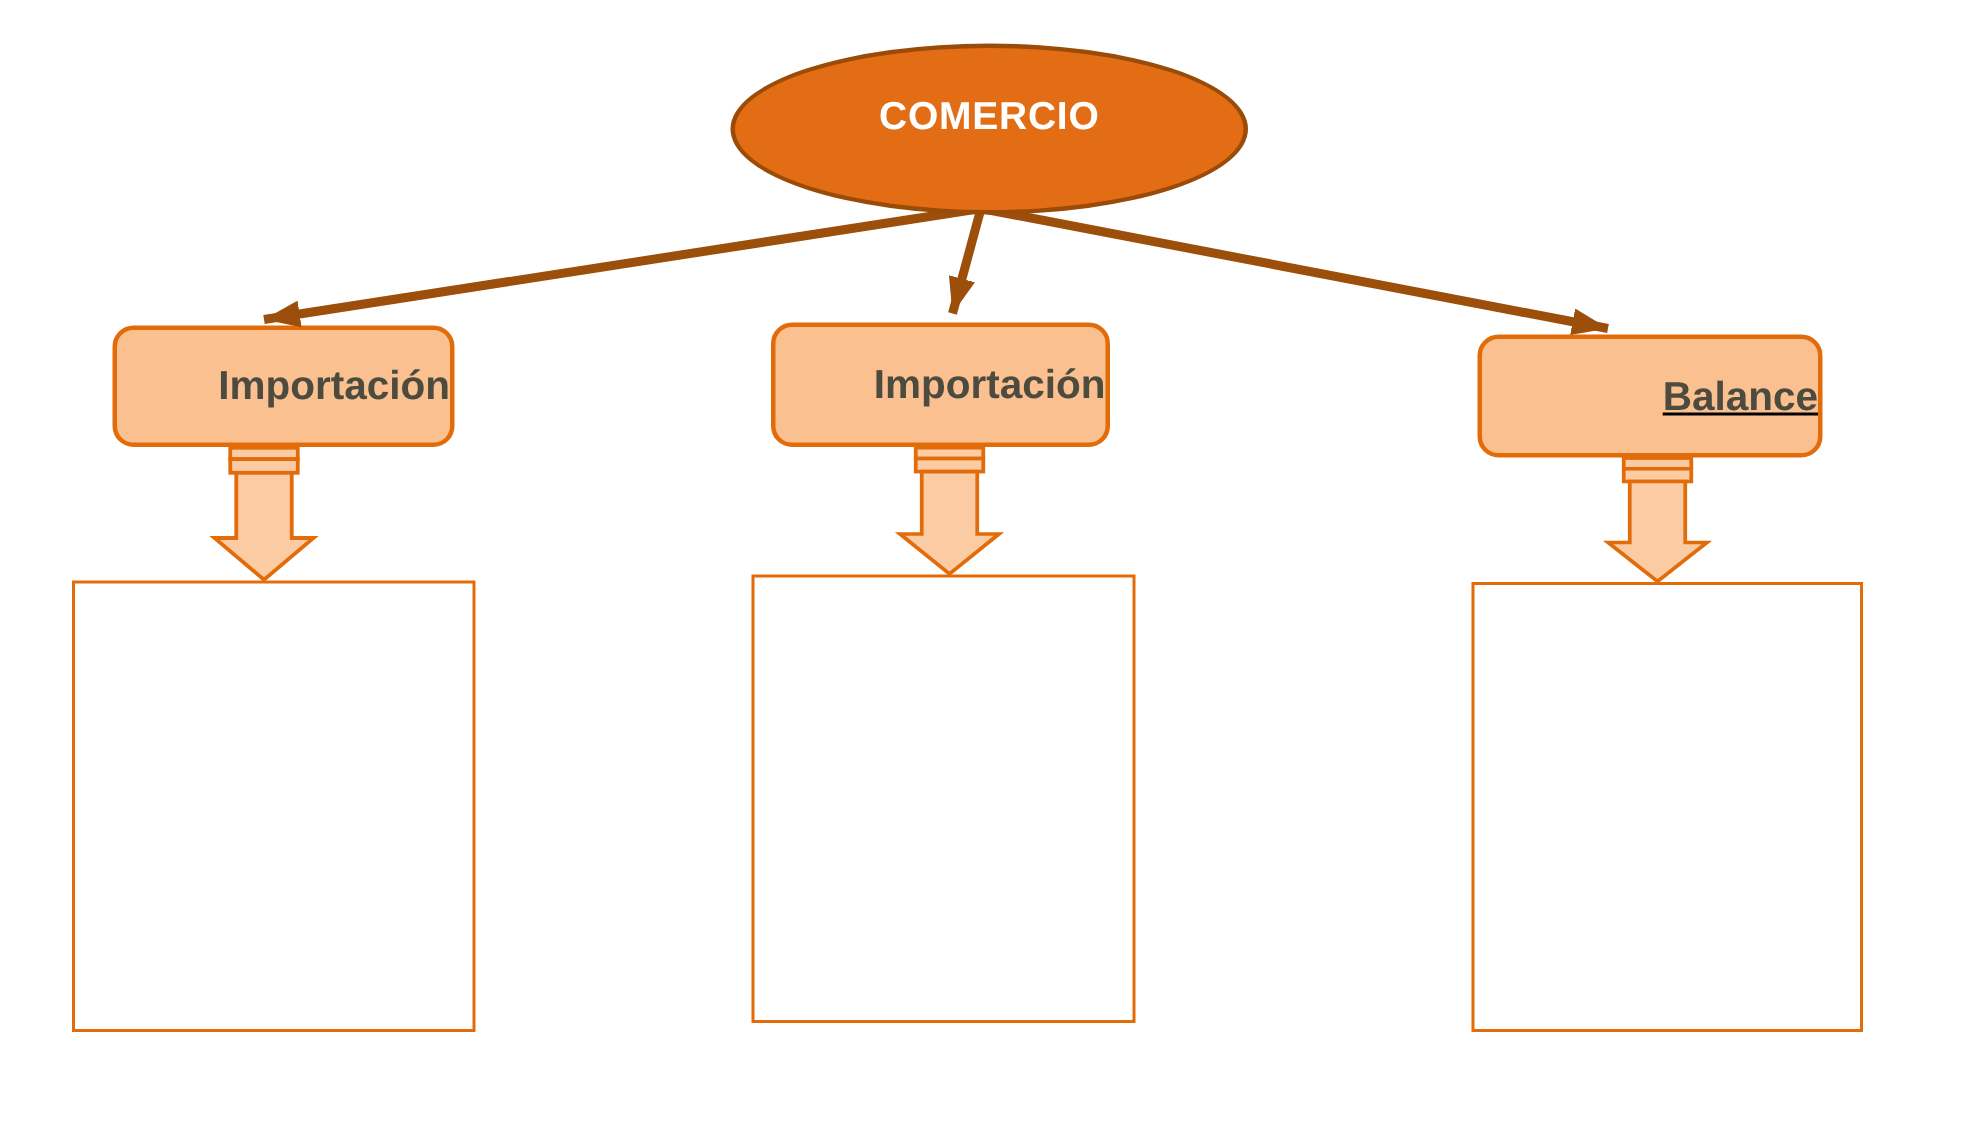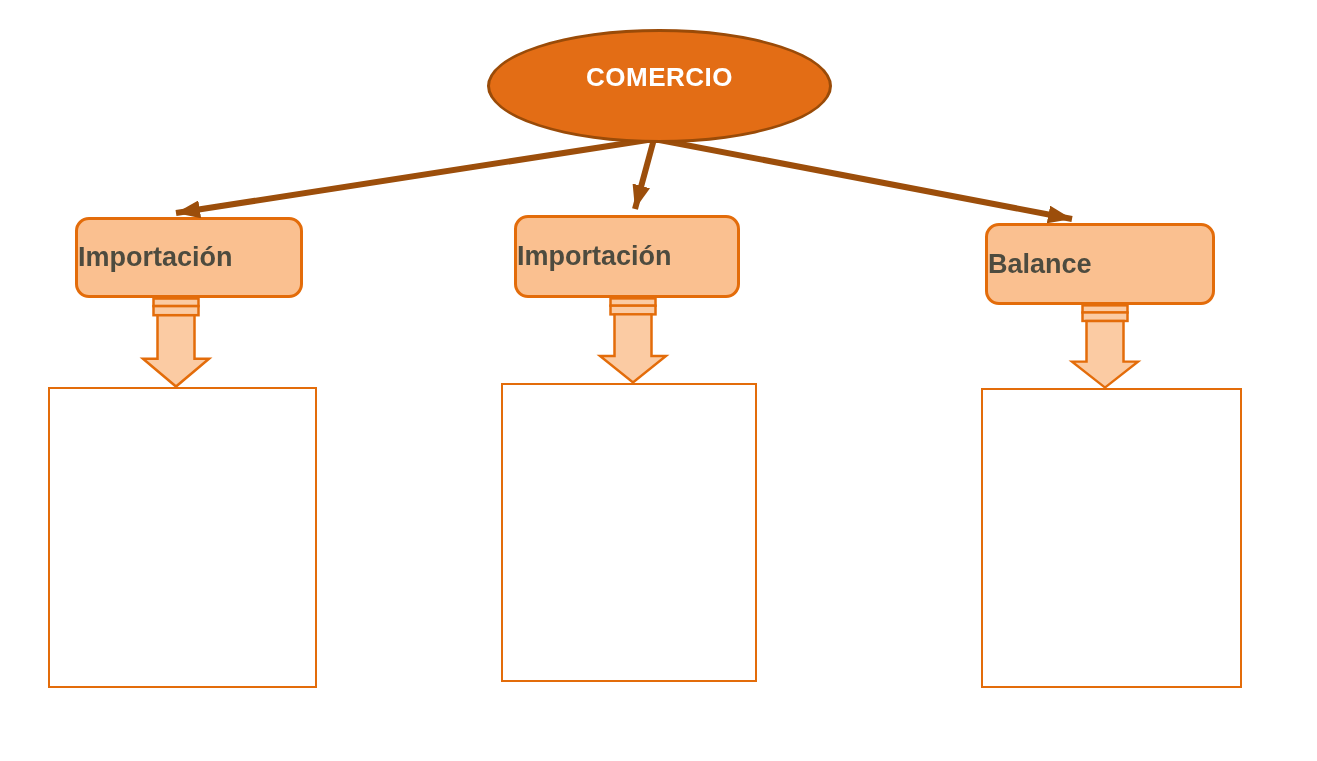--- a/index.html
+++ b/index.html
@@ -60,31 +60,31 @@
 
   
   .label-box {
     position: absolute;
     background: var(--box-fill, #FAC090);
     border: 3px solid var(--box-border, #E36C0A);
     border-radius: 14px;
     box-sizing: border-box;
     display: flex;
     align-items: center;
-    justify-content: flex-start;
+    justify-content: flex-end;
     z-index: 3;
   }
   .label-box .branch-label {
     color: var(--box-text, #4D4B3F);
     font-size: 27px;
     font-weight: bold;
   }
   #box-importacion { left: 75px;  top: 217px; width: 228px; height: 81px; }
   #box-exportacion { left: 514px; top: 215px; width: 226px; height: 83px; }
-  #box-balance     { left: 985px; top: 223px; width: 230px; height: 82px; }
+  #box-balance     { left: 985px; top: 223px; width: 230px; height: 82px; text-decoration: underline; }
 
   
   .block-arrow {
     position: absolute;
     width: 70px;
     z-index: 4;
     overflow: visible;
   }
   #arrow-importacion { left: 141px;  top: 297px; height: 91px; }
   #arrow-exportacion { left: 598px;  top: 297px; height: 87px; }

